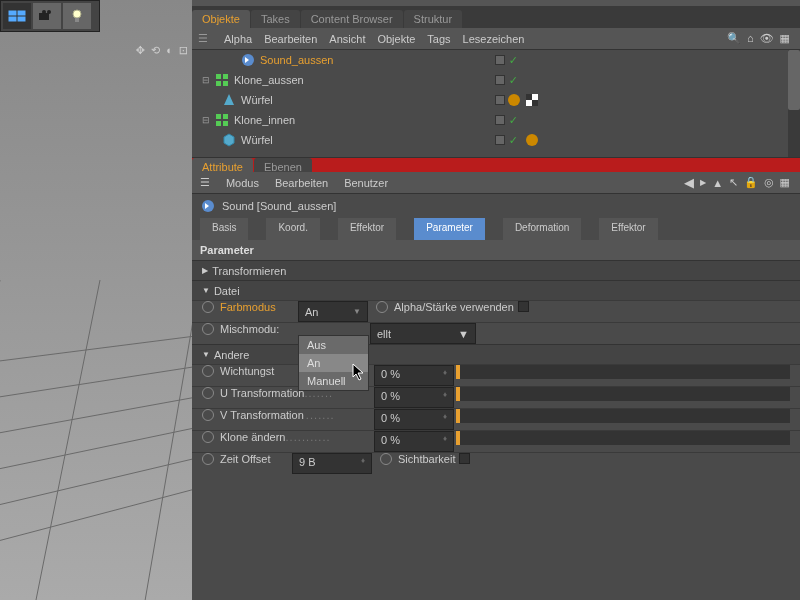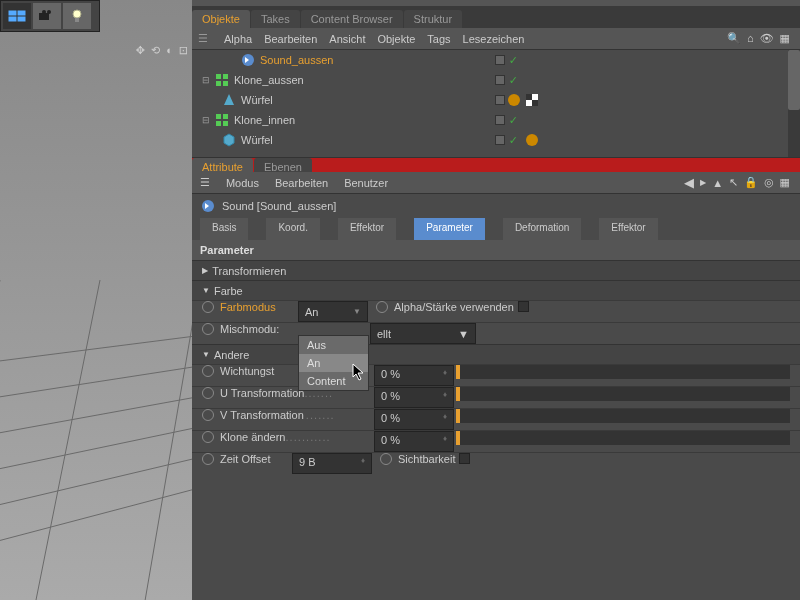--- a/index.html
+++ b/index.html
@@ -255,21 +255,21 @@
   </div>
 
   <div class="section-header">Parameter</div>
 
   <div class="collapse-row">
       <span class="tri">▶</span>
       <span>Transformieren</span>
     </div>
   <div class="collapse-row">
       <span class="tri">▼</span>
-      <span>Farbe</span>
+      <span>Datei</span>
     </div>
 
   <div class="param-row">
     <div class="prad"></div>
     <span class="plabel sel">Farbmodus</span>
     <div class="select">
         <span>An</span>
         <span class="arr">▼</span>
       </div>
     <div class="prad" style="margin-left:8px"></div>
@@ -345,18 +345,18 @@
       </div>
     <div class="prad" style="margin-left:8px"></div>
     <span>Sichtbarkeit</span>
     <div class="cbx"></div>
   </div>
 </div>
 
 <div class="dropdown-popup">
   <div class="opt">Aus</div>
   <div class="opt hover">An</div>
-  <div class="opt">Content</div>
+  <div class="opt">Manuell</div>
 </div>
 
 <svg class="cursor" width="16" height="20">
   <path d="M1 1 L1 14 L4 11 L7 17 L9 16 L6 10 L11 10 Z" fill="#000" stroke="#fff" stroke-width="1"></path>
 </svg>
 
 </body></html>

